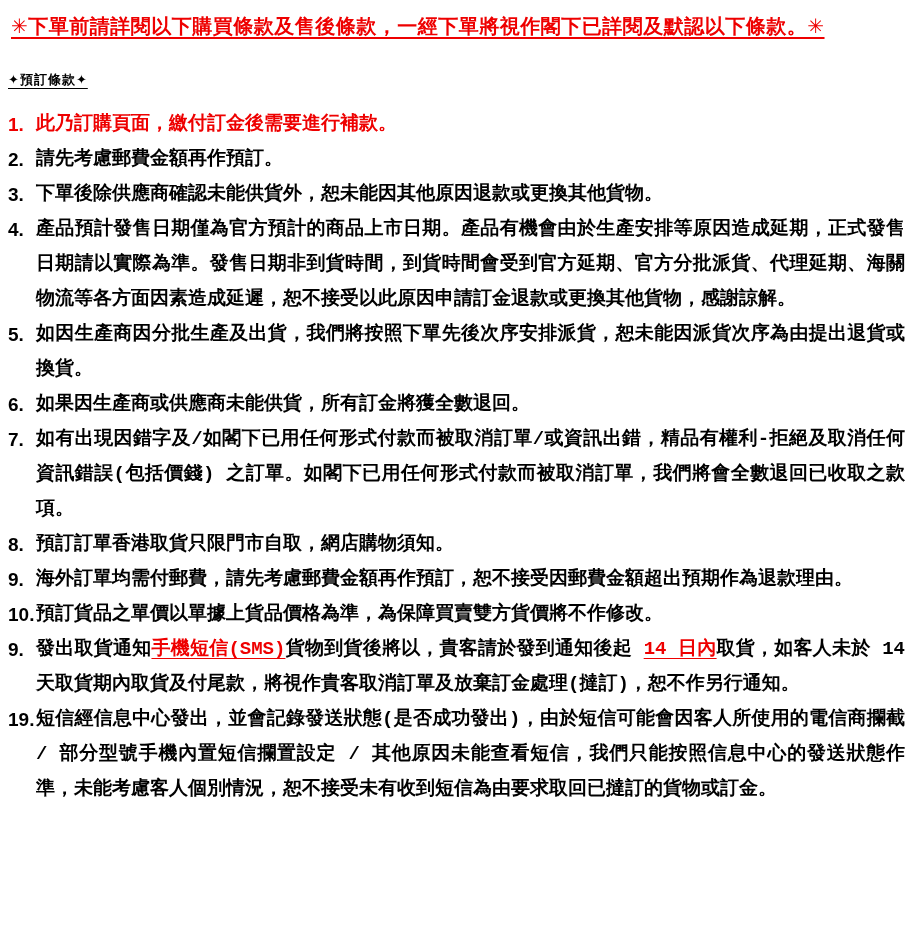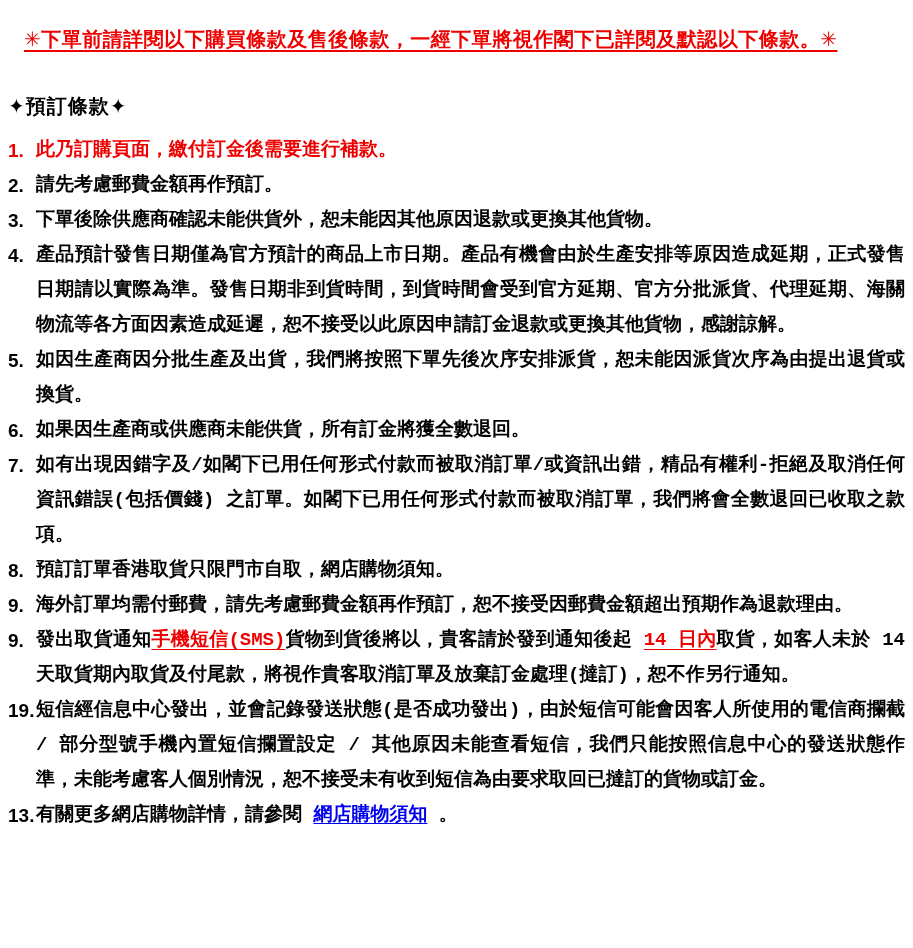--- a/index.html
+++ b/index.html
@@ -13,34 +13,35 @@
   body{
     width:913px;height:948px;
     background:var(--bg);
     color:var(--text);
     font-family:"Liberation Sans","DejaVu Sans",sans-serif;
     font-weight:700;
     overflow:hidden;
   }
   .page{padding:8px 8px 0 8px;}
   .notice{
-    margin:16px;
+    margin:3px;
     font-size:20px;
     line-height:30px;
     color:var(--red);
     text-decoration:underline;
     text-underline-offset:4px;
     letter-spacing:0.5px;
   }
   .section-title{
     display:inline-block;
     margin:23px 4px 0 0;
-    font-size:20px;
+    font-size:13px;
     line-height:26px;
     color:var(--text);
+    text-decoration:underline;
     text-underline-offset:4px;
     letter-spacing:1px;
   }
   ol.terms{
     list-style:none;
     margin:14px 0 0 0;
     padding:0;
   }
   ol.terms li{
     display:flex;
@@ -108,25 +109,25 @@
       </li>
       <li>
         <span class="num">8.</span>
         <span class="text"><span>預訂訂單香港取貨只限門市自取，網店購物須知。</span></span>
       </li>
       <li>
         <span class="num">9.</span>
         <span class="text"><span>海外訂單均需付郵費，請先考慮郵費金額再作預訂，恕不接受因郵費金額超出預期作為退款理由。</span></span>
       </li>
       <li>
+        <span class="num">10.</span>
+        <span class="text"><span>預訂貨品之單價以單據上貨品價格為準，為保障買賣雙方貨價將不作修改。</span></span>
+      </li>
+      <li>
         <span class="num">9.</span>
         <span class="text"><span>發出取貨通知</span><span class="ru">手機短信(SMS)</span><span>貨物到貨後將以，貴客請於發到通知後起 </span><span class="ru">14 日內</span><span>取貨，如客人未於 14 天取貨期內取貨及付尾款，將視作貴客取消訂單及放棄訂金處理(撻訂)，恕不作另行通知。</span></span>
       </li>
       <li>
         <span class="num">19.</span>
         <span class="text"><span>短信經信息中心發出，並會記錄發送狀態(是否成功發出)，由於短信可能會因客人所使用的電信商攔截 / 部分型號手機內置短信攔置設定 / 其他原因未能查看短信，我們只能按照信息中心的發送狀態作準，未能考慮客人個別情況，恕不接受未有收到短信為由要求取回已撻訂的貨物或訂金。</span></span>
       </li>
-      <li>
-        <span class="num">13.</span>
-        <span class="text"><span>有關更多網店購物詳情，請參閱 </span><a class="lk" href="#">網店購物須知</a><span> 。</span></span>
-      </li>
     </ol>
 </div>
 
 </body></html>

